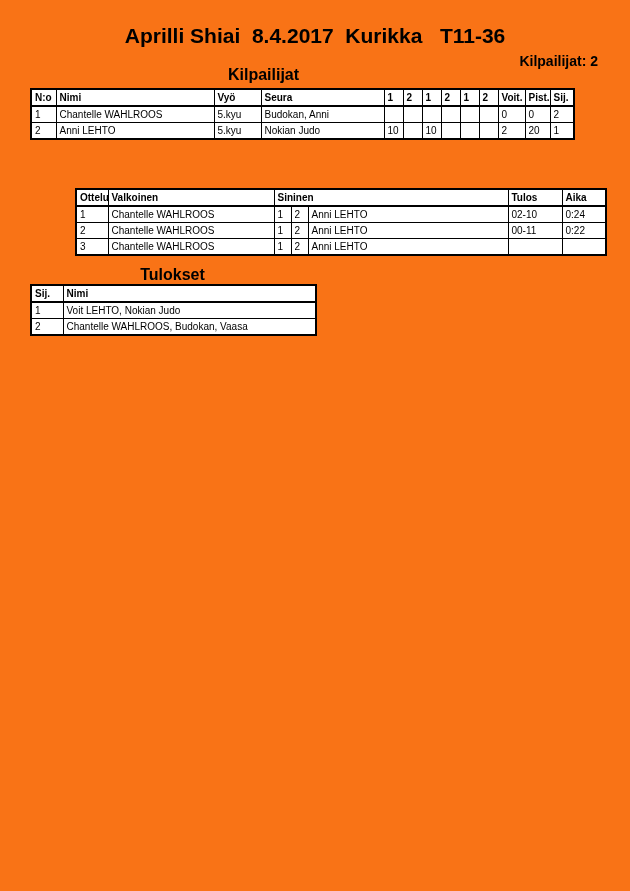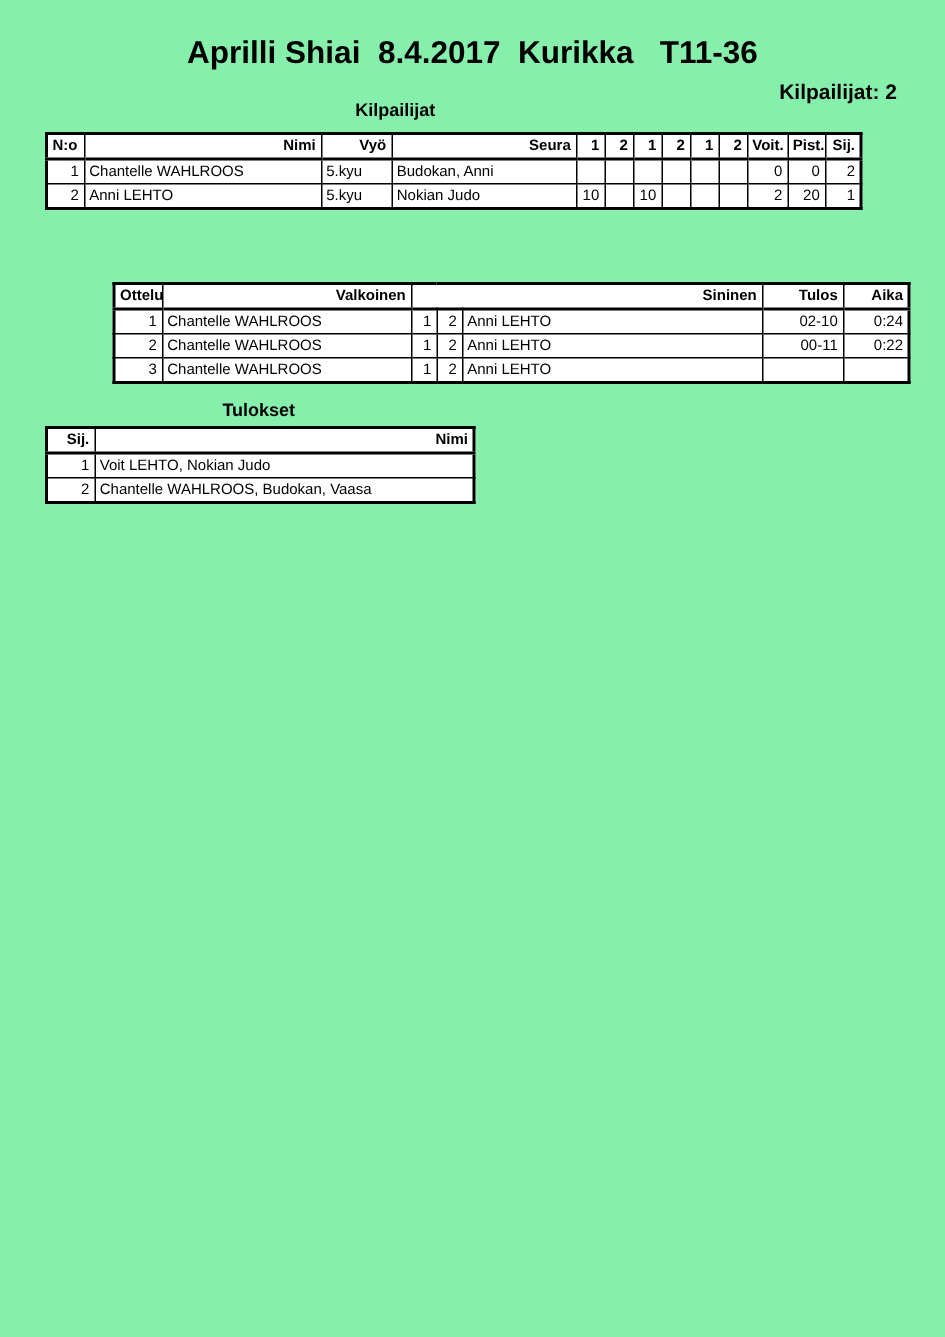--- a/index.html
+++ b/index.html
@@ -1,48 +1,48 @@
 <!DOCTYPE html>
 <html><head>
 <meta charset="utf-8">
 <style>
   html, body { margin:0; padding:0; background:#ffffff; }
   .page {
-    position:relative; width:630px; height:891px; background:#86efac;
+    position:relative; width:630px; height:891px; background:#f97316;
     font-family:"Liberation Sans", sans-serif; color:#000;
   }
   .title {
     position:absolute; top:24px; left:0; width:630px; text-align:center;
     font-size:21px; font-weight:bold; white-space:pre;
   }
   .count-label {
     position:absolute; top:53px; left:398px; width:200px; text-align:right;
     font-size:14px; font-weight:bold;
   }
   .sec-heading {
-    position:absolute; font-size:12px; font-weight:bold; text-align:center;
+    position:absolute; font-size:16px; font-weight:bold; text-align:center;
   }
   .h-kilpailijat { top:66px; left:30px; width:467px; }
   .h-ottelut    { top:162px; left:30px; width:530px; }
   .h-tulokset   { top:266px; left:30px; width:285px; }
 
   table {
     position:absolute; border-collapse:collapse; table-layout:fixed;
     font-size:10px; background:#fff; border:2px solid #000;
   }
   .t-kilpailijat { top:88px;  left:30px; width:543px; }
   .t-ottelut     { top:188px; left:30px; width:530px;margin-left:45px; }
   .t-tulokset    { top:284px; left:30px; width:285px; }
 
   td, th {
     border:1px solid #000; padding:0 3px; height:15px;
     overflow:hidden; white-space:nowrap; font-weight:normal;
   }
   th { font-weight:bold; border-bottom-width:2px; }
-  .c { text-align:right; }
+  .c { text-align:left; }
   .l { text-align:left; }
 </style>
 </head>
 <body>
 
 <div class="page">
 
   <div class="title">Aprilli Shiai  8.4.2017  Kurikka   T11-36</div>
   <div class="count-label">Kilpailijat: 2</div>
 

